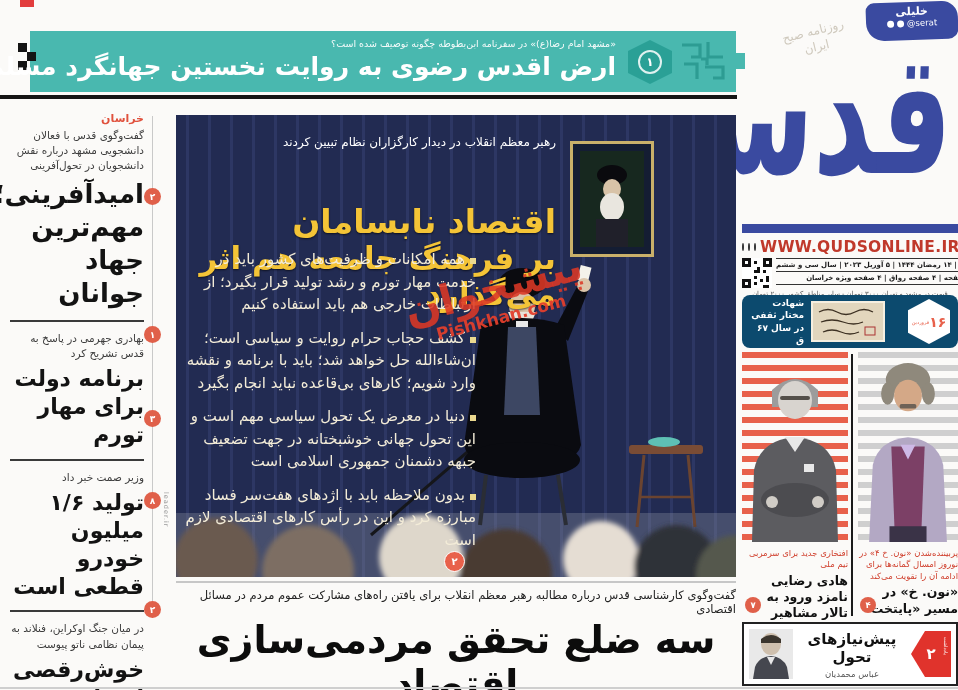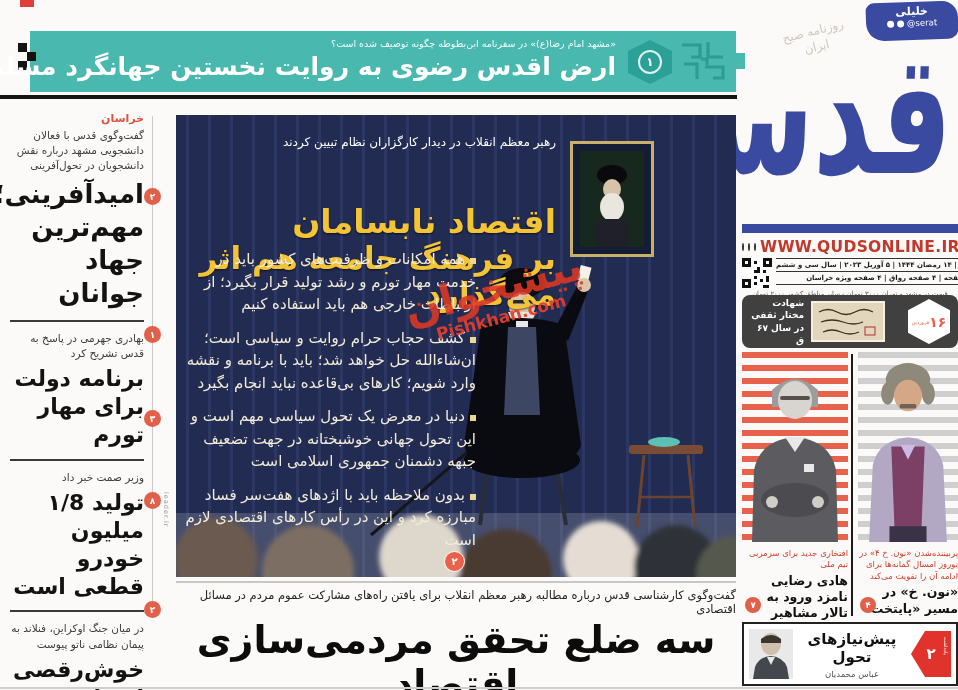--- a/index.html
+++ b/index.html
@@ -49,21 +49,21 @@
   #url-row .u-icon { width:8px; height:8px; border-radius:50%; border:1.5px solid #333; display:inline-block; }
   #site-url { font-size:15.5px; font-weight:bold; color:#c0392b; letter-spacing:.3px; }
   #date-grid { display:flex; gap:4px; margin-top:2px; direction:ltr; }
   #qr { width:30px; height:30px; flex:0 0 30px; }
   #date-lines { flex:1; border-top:1px solid #333; }
   .d-line { font-size:7px; font-weight:bold; color:#1a1a1a; text-align:center; padding:2px 0;
     border-bottom:1px solid #333; white-space:nowrap; overflow:hidden; }
   #price-line { font-size:6.8px; color:#555; text-align:center; margin-top:2px; }
 
   
-  #calendar-box { left:742px; top:295px; width:216px; height:53px; background:#404040; border-radius:8px;
+  #calendar-box { left:742px; top:295px; width:216px; height:53px; background:#0c4a6e; border-radius:8px;
     display:flex; direction:ltr; align-items:center; gap:7px; padding:5px 8px; }
   #cal-text { width:54px; font-size:9px; font-weight:bold; color:#fff; line-height:1.35; direction:rtl; text-align:right; }
   #manuscript { width:74px; height:41px; background:#e2d6bd; border:2px solid #f6efe0; flex:0 0 74px; }
   #cal-hex { width:42px; height:45px; background:#fff; clip-path:polygon(50% 0,100% 25%,100% 75%,50% 100%,0 75%,0 25%);
     display:flex; flex-direction:row; align-items:center; justify-content:center; color:#e8614b; margin-left:auto; }
   #cal-hex .n { font-size:14px; font-weight:bold; }
   #cal-hex .l { font-size:5px; }
 
   
   .portrait-card { position:absolute; top:352px; height:190px; overflow:hidden;
@@ -385,21 +385,21 @@
     <div class="lc-head big">امیدآفرینی؛ مهم‌ترین جهاد جوانان</div>
   </div>
   <hr class="lc-hr">
   <div class="lc-story">
     <div class="lc-kicker">بهادری جهرمی در پاسخ به قدس تشریح کرد</div>
     <div class="lc-head">برنامه دولت برای مهار تورم</div>
   </div>
   <hr class="lc-hr">
   <div class="lc-story">
     <div class="lc-kicker">وزیر صمت خبر داد</div>
-    <div class="lc-head">تولید ۱/8 میلیون خودرو قطعی است</div>
+    <div class="lc-head">تولید ۱/۶ میلیون خودرو قطعی است</div>
   </div>
   <hr class="lc-hr">
   <div class="lc-story">
     <div class="lc-kicker">در میان جنگ اوکراین، فنلاند به پیمان نظامی ناتو پیوست</div>
     <div class="lc-head">خوش‌رقصی اروپا در تئاتر آمریکایی</div>
   </div>
 
 </div>
 <div class="abs" id="lc-vline"></div>
 <div class="lc-badge" id="lcb-1">۲</div>

